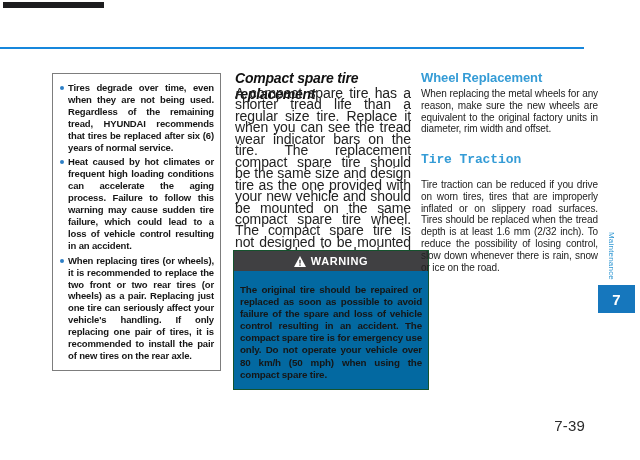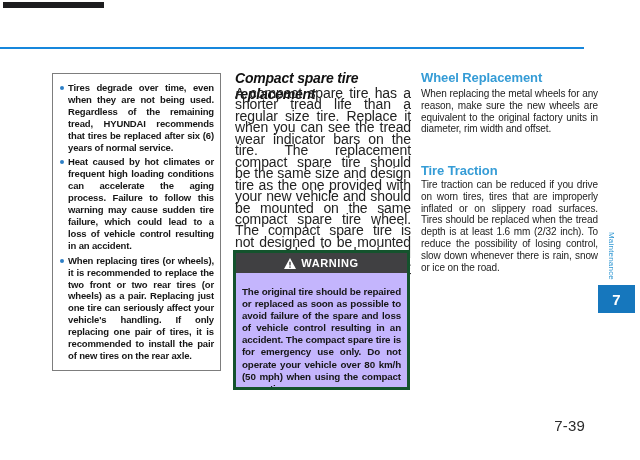--- a/index.html
+++ b/index.html
@@ -70,23 +70,23 @@
     width: 176px;
     font-size: 14px;
     line-height: 11.45px;
     letter-spacing: -0.1px;
     text-align: justify;
     color: #222;
   }
   .warning-box {
     position: absolute;
     left: 233px; top: 250px;
-    width: 177px; height: 140px;
-    border: 3px solid #14532d;
-    background: #c4b5fd;
+    width: 196px; height: 140px;
+    border: 1px solid #14532d;
+    background: #0369a1;
     overflow: hidden;
   }
   .warning-header {
     height: 20px;
     background: #404042;
     color: #ffffff;
     display: flex;
     align-items: center;
     justify-content: center;
     gap: 5px;
@@ -110,21 +110,21 @@
   .r-heading {
     position: absolute;
     left: 421px;
     width: 178px;
     font-size: 13px;
     font-weight: bold;
     letter-spacing: -0.1px;
     color: #359cd6;
   }
   .r-heading.h1 { top: 70px; }
-  .r-heading.h2 { top: 163px; }
+  .r-heading.h2 { top: 152px; font-family: Liberation Mono, monospace; }
   .r-body {
     position: absolute;
     left: 421px;
     width: 177px;
     font-size: 10px;
     line-height: 11.8px;
     letter-spacing: -0.1px;
     text-align: justify;
     color: #222;
   }

